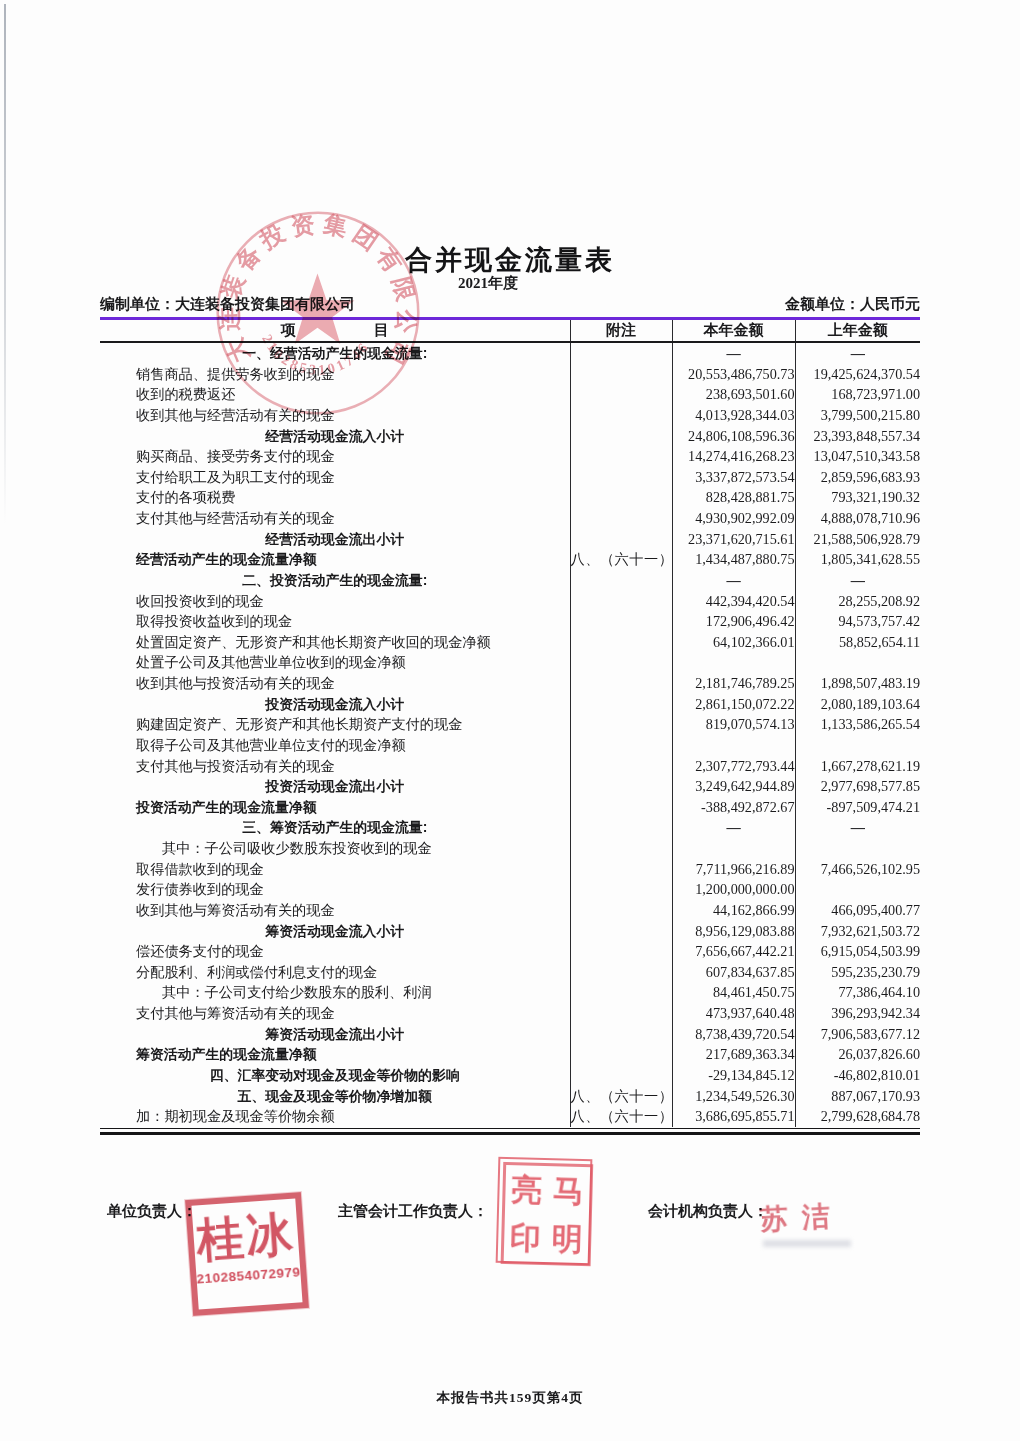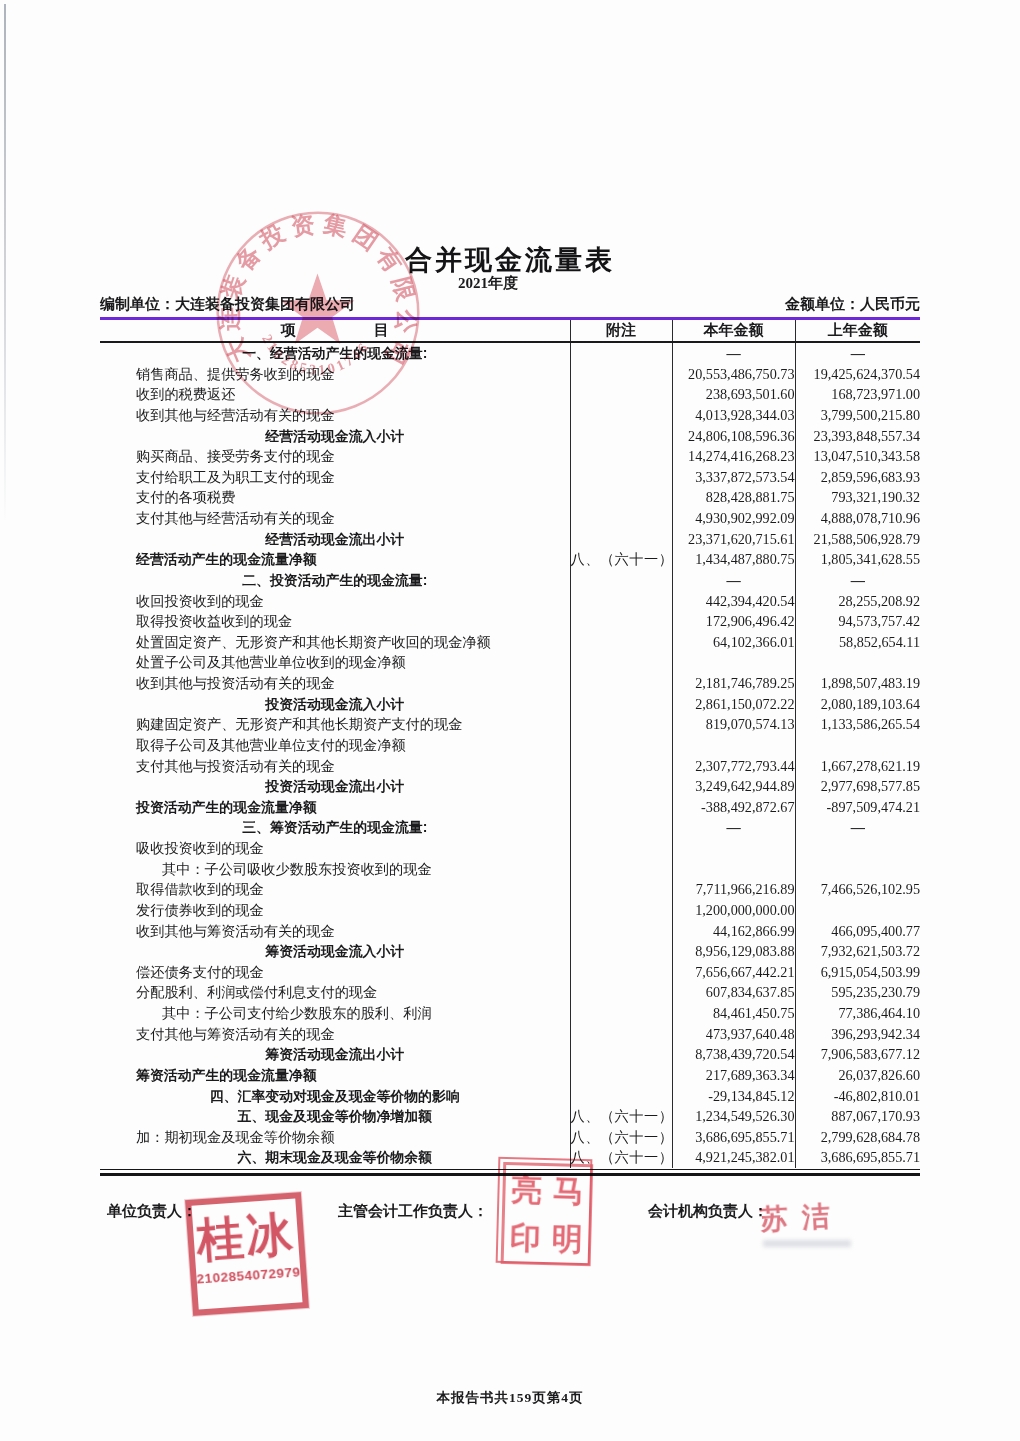--- a/index.html
+++ b/index.html
@@ -245,26 +245,20 @@
           <td class="c-amt bl">-388,492,872.67</td>
           <td class="c-amt bl">-897,509,474.21</td>
         </tr>
         <tr>
           <td class="c-label t-section">三、筹资活动产生的现金流量:</td>
           <td class="c-note bl"></td>
           <td class="c-amt bl dash">—</td>
           <td class="c-amt bl dash">—</td>
         </tr>
         <tr>
-          <td class="c-label t-item">吸收投资收到的现金</td>
-          <td class="c-note bl"></td>
-          <td class="c-amt bl"></td>
-          <td class="c-amt bl"></td>
-        </tr>
-        <tr>
           <td class="c-label t-sub">其中：子公司吸收少数股东投资收到的现金</td>
           <td class="c-note bl"></td>
           <td class="c-amt bl"></td>
           <td class="c-amt bl"></td>
         </tr>
         <tr>
           <td class="c-label t-item">取得借款收到的现金</td>
           <td class="c-note bl"></td>
           <td class="c-amt bl">7,711,966,216.89</td>
           <td class="c-amt bl">7,466,526,102.95</td>
@@ -333,26 +327,20 @@
           <td class="c-label t-section">五、现金及现金等价物净增加额</td>
           <td class="c-note bl">八、（六十一）</td>
           <td class="c-amt bl">1,234,549,526.30</td>
           <td class="c-amt bl">887,067,170.93</td>
         </tr>
         <tr>
           <td class="c-label t-item">加：期初现金及现金等价物余额</td>
           <td class="c-note bl">八、（六十一）</td>
           <td class="c-amt bl">3,686,695,855.71</td>
           <td class="c-amt bl">2,799,628,684.78</td>
-        </tr>
-        <tr>
-          <td class="c-label t-section">六、期末现金及现金等价物余额</td>
-          <td class="c-note bl">八、（六十一）</td>
-          <td class="c-amt bl">4,921,245,382.01</td>
-          <td class="c-amt bl">3,686,695,855.71</td>
         </tr>
       </tbody>
   </table>
   <div class="bottom-rule"></div>
 </div>
 
 <div class="sig sig-1">单位负责人：</div>
 <div class="sig sig-2">主管会计工作负责人：</div>
 <div class="sig sig-3">会计机构负责人：</div>
 

